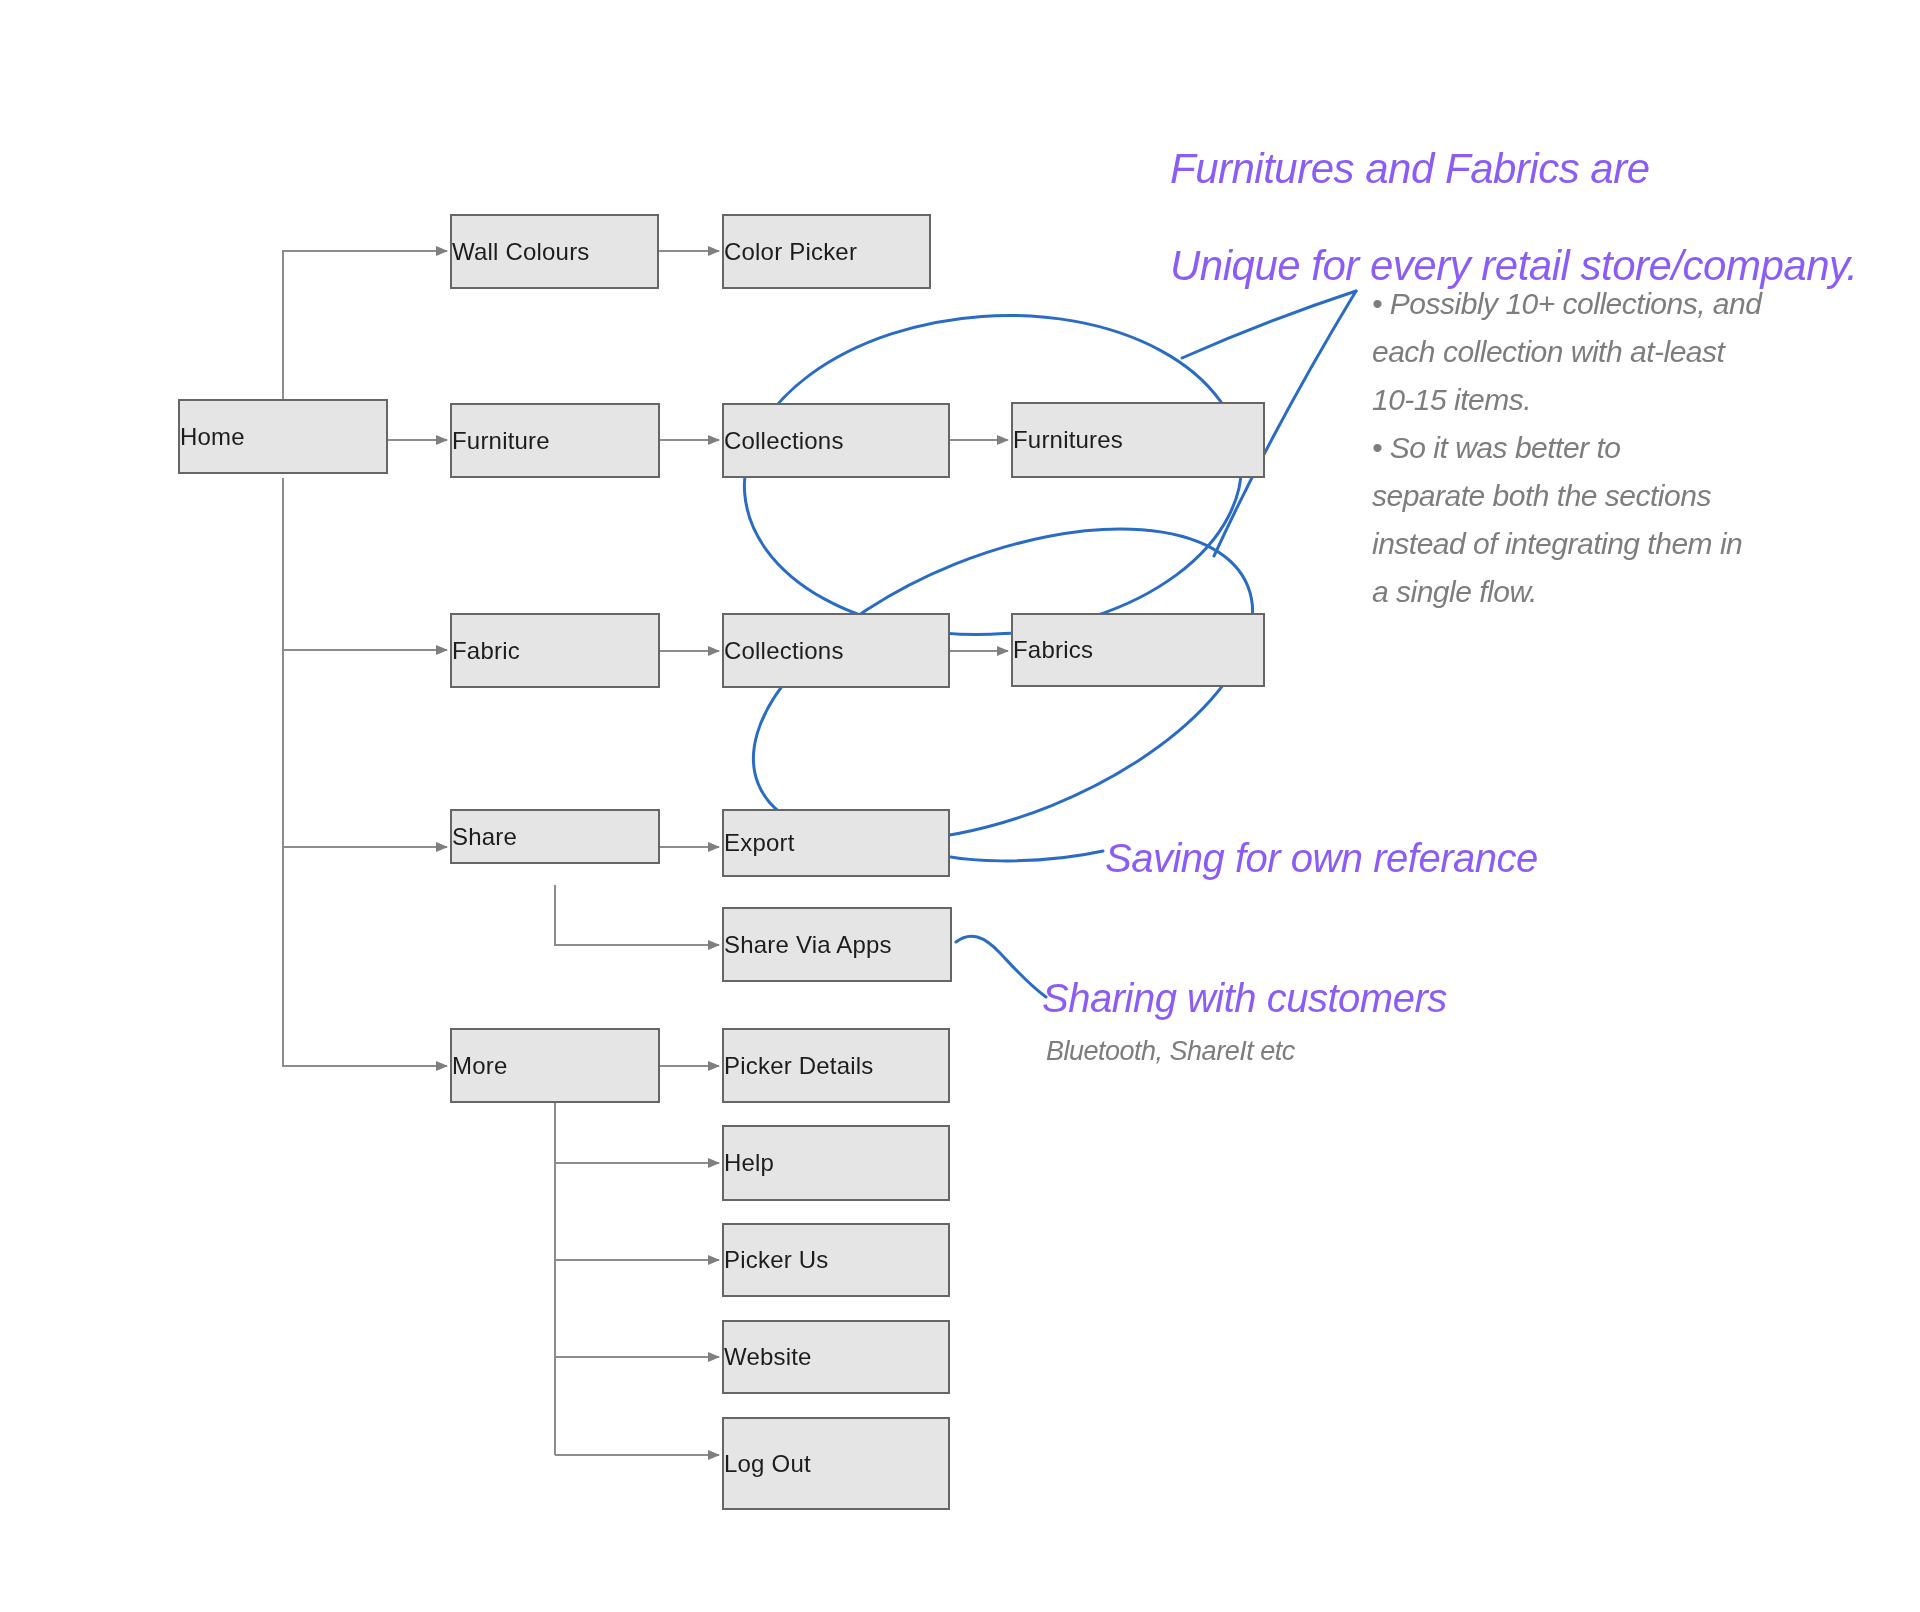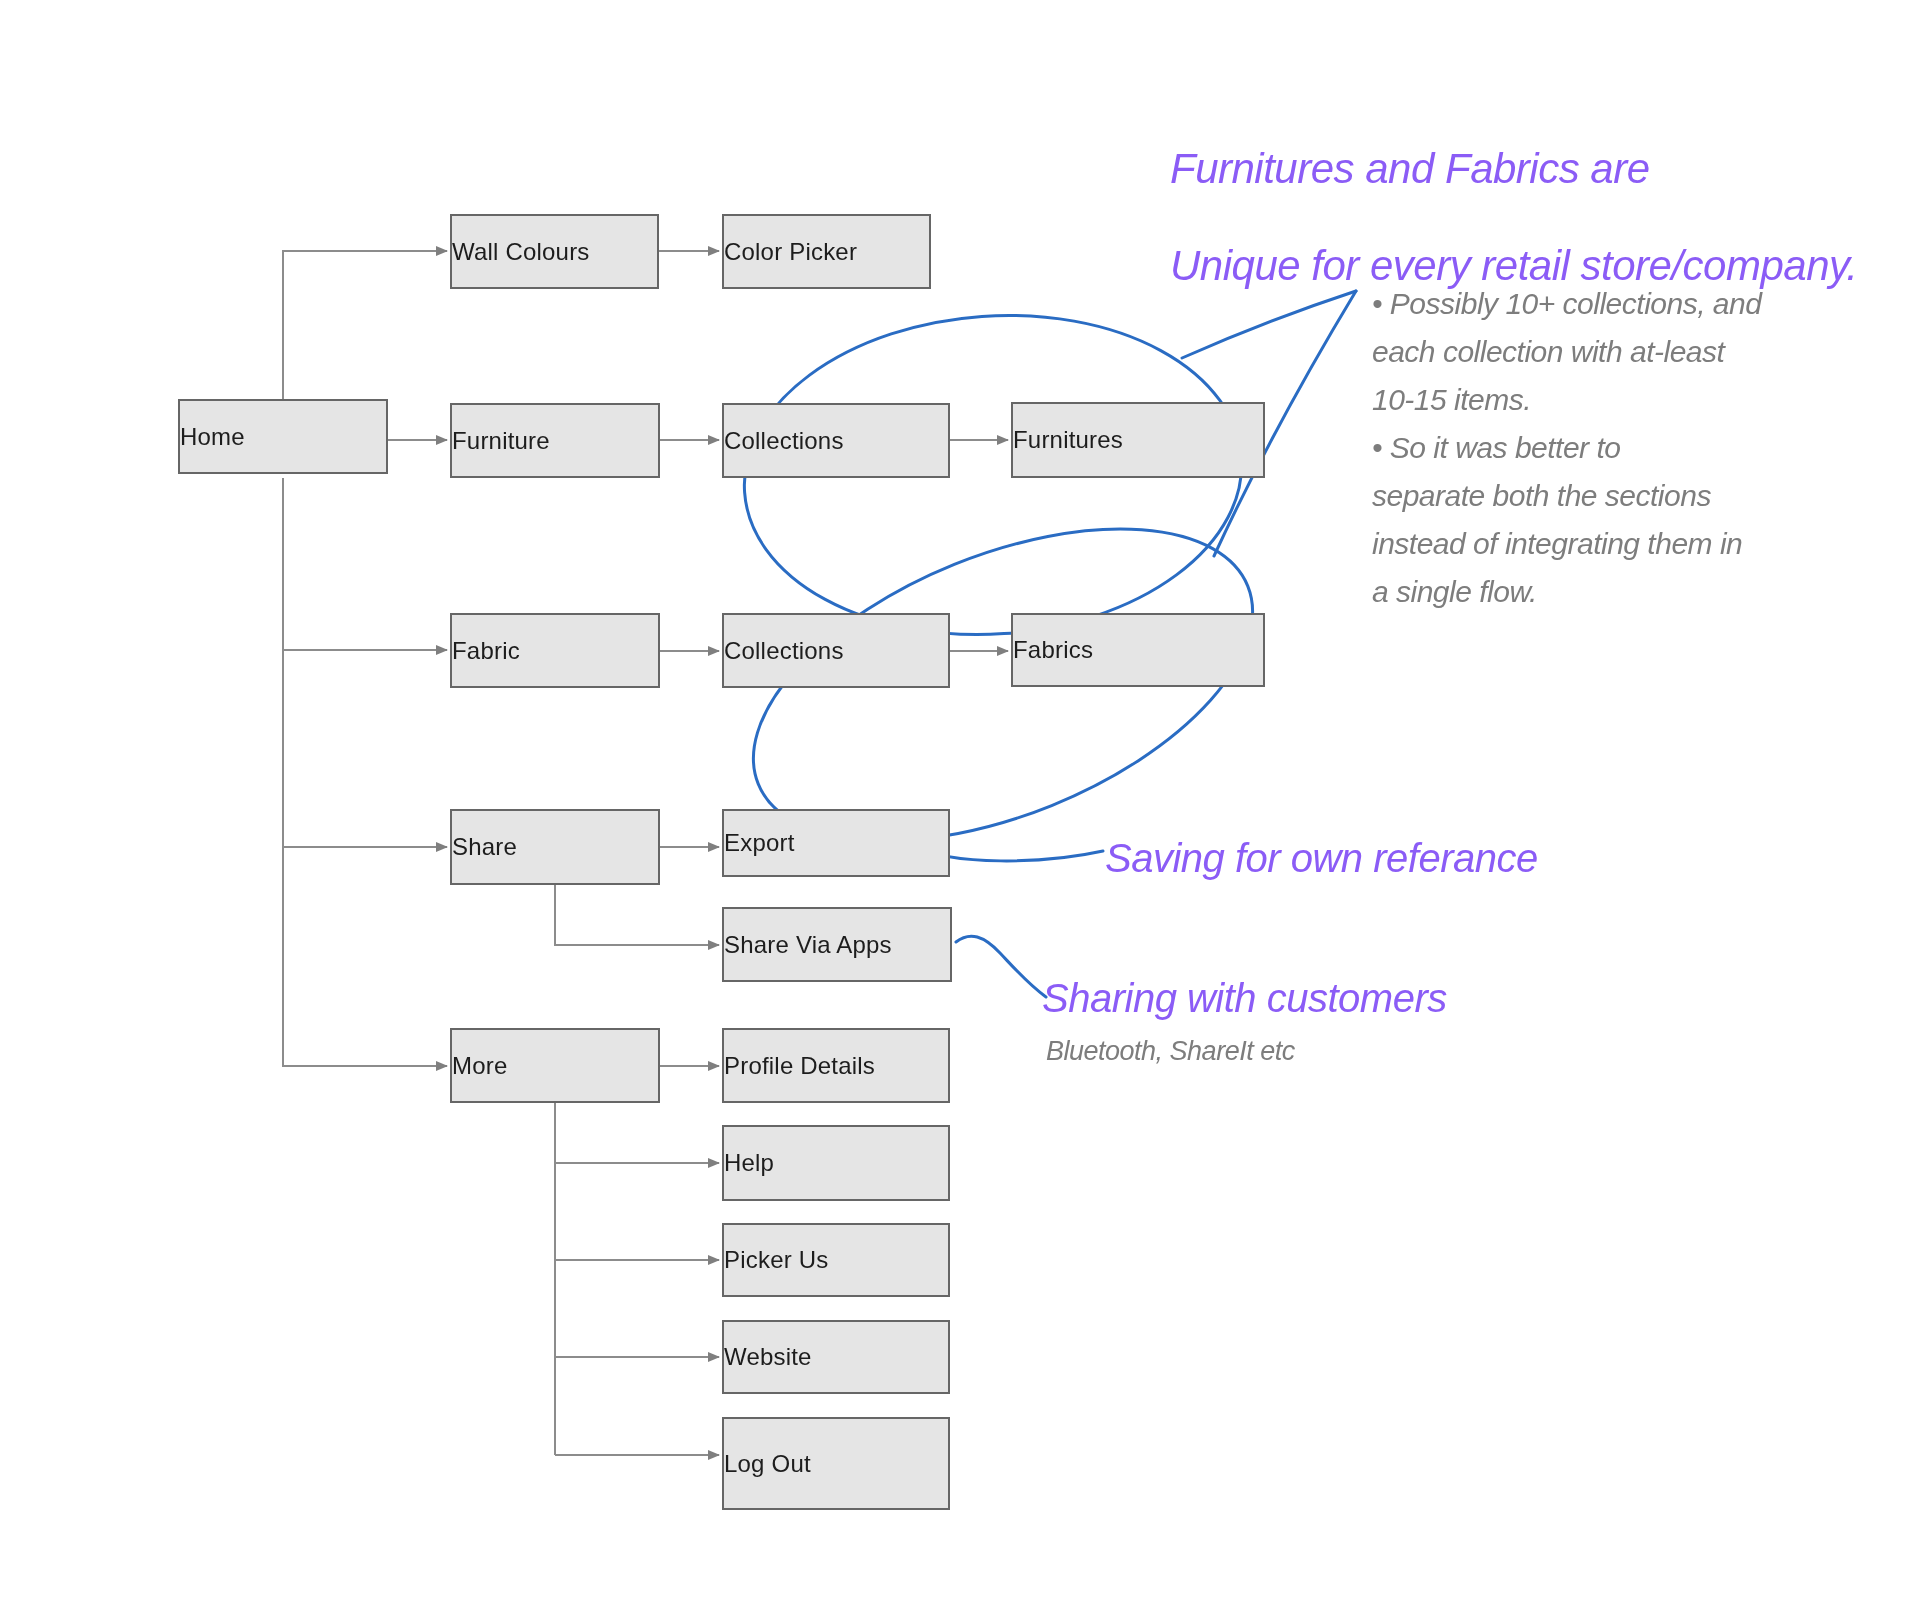--- a/index.html
+++ b/index.html
@@ -104,34 +104,34 @@
   </div>
   <div class="node" style="left:450px;top:613px;width:210px;height:75px">
     <span>Fabric</span>
   </div>
   <div class="node" style="left:722px;top:613px;width:228px;height:75px">
     <span>Collections</span>
   </div>
   <div class="node" style="left:1011px;top:613px;width:254px;height:74px">
     <span>Fabrics</span>
   </div>
-  <div class="node" style="left:450px;top:809px;width:210px;height:76px">
+  <div class="node" style="left:450px;top:809px;width:210px;height:55px">
     <span>Share</span>
   </div>
   <div class="node" style="left:722px;top:809px;width:228px;height:68px">
     <span>Export</span>
   </div>
   <div class="node" style="left:722px;top:907px;width:230px;height:75px">
     <span>Share Via Apps</span>
   </div>
   <div class="node" style="left:450px;top:1028px;width:210px;height:75px">
     <span>More</span>
   </div>
   <div class="node" style="left:722px;top:1028px;width:228px;height:75px">
-    <span>Profile Details</span>
+    <span>Picker Details</span>
   </div>
   <div class="node" style="left:722px;top:1125px;width:228px;height:76px">
     <span>Help</span>
   </div>
   <div class="node" style="left:722px;top:1223px;width:228px;height:74px">
     <span>Picker Us</span>
   </div>
   <div class="node" style="left:722px;top:1320px;width:228px;height:74px">
     <span>Website</span>
   </div>

